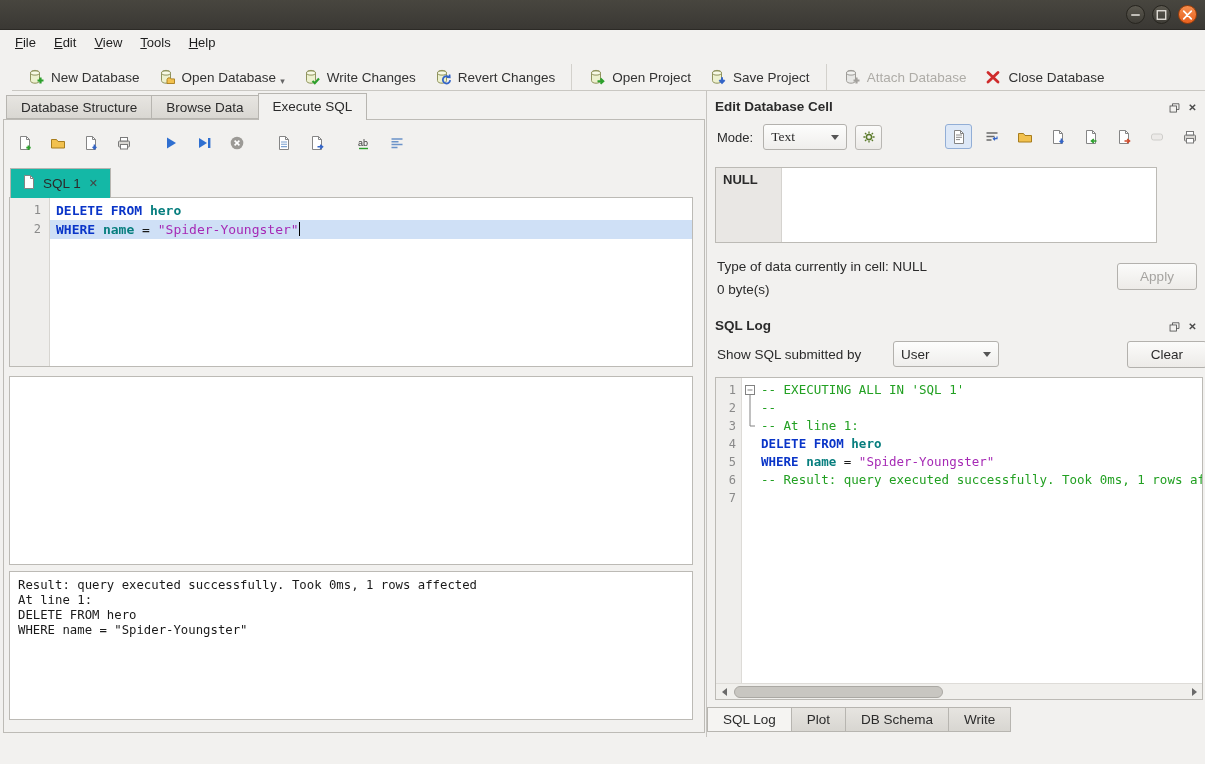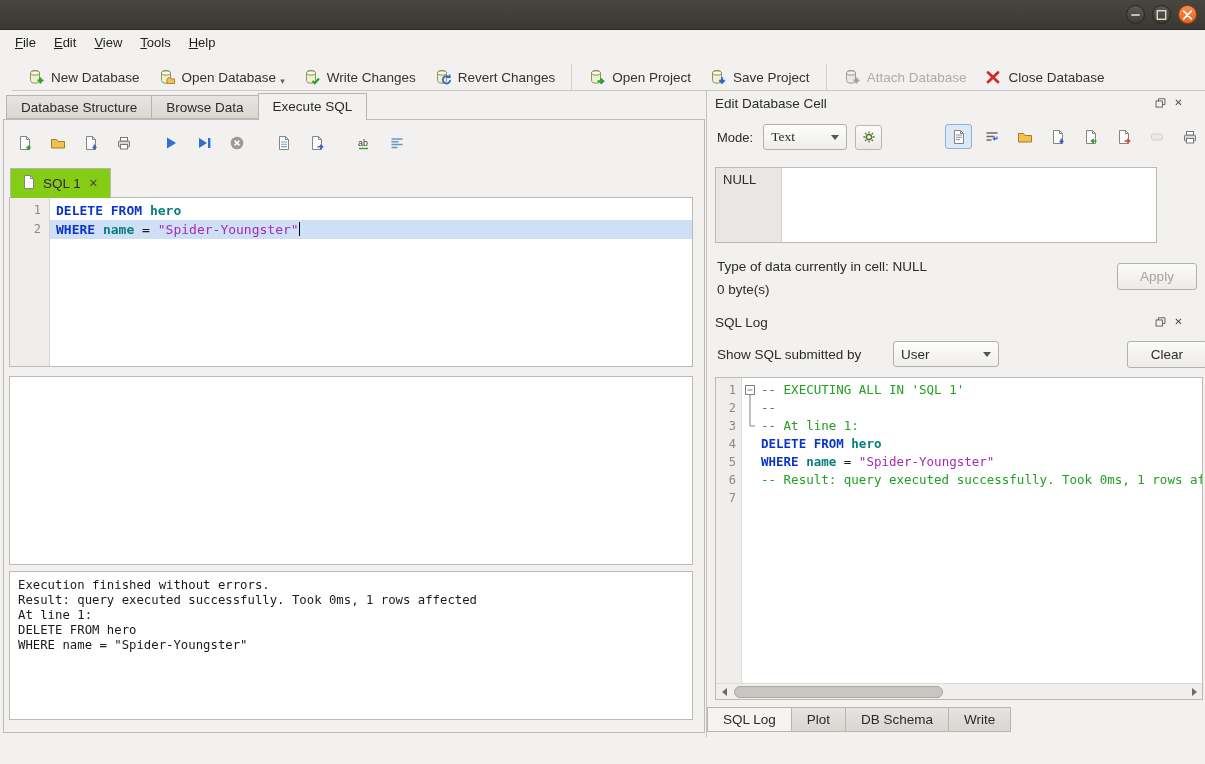--- a/index.html
+++ b/index.html
@@ -39,21 +39,21 @@
   .tab.active { height:27px; margin-top:0; line-height:26px; background:#f2f1ef; border-bottom:none; }
 
   
   #leftpane { position:absolute; left:3px; top:119px; width:702px; height:614px;
     border:1px solid #bdbbb6; background:#f2f1ef; }
   #sqltoolbar { position:absolute; left:10px; top:10px; height:26px; display:flex; align-items:center; gap:11px;text-align:center; }
   .small-btn { width:22px; height:22px; display:flex; align-items:center; justify-content:center; }
   .small-btn.grp-end { margin-right:14px; }
 
   #sqlsubtab { position:absolute; left:6px; top:48px; height:30px; display:flex; align-items:center; gap:6px;
-    padding:0 10px; background:#84cc16; border:1px solid #b7b5b0; border-bottom:none; z-index:3; font-size:13.5px; }
+    padding:0 10px; background:#14b8a6; border:1px solid #b7b5b0; border-bottom:none; z-index:3; font-size:13.5px; }
   #sqltabclose { font-size:11px; color:#444; padding:0 2px; }
 
   .white-box { position:absolute; background:#fff; border:1px solid #bcbab5; }
   #editor { left:5px; top:77px; width:684px; height:170px; display:flex; overflow:hidden; }
   #edgutter { width:40px; background:#efeeec; border-right:1px solid #d7d5d1; text-align:right;
     padding:3px 8px 0 0; font-family:"DejaVu Sans Mono",monospace; font-size:12px; color:#8a8a8a; line-height:19px; }
   #edcode { flex:1; padding-top:3px; font-family:"DejaVu Sans Mono",monospace; font-size:13px; line-height:19px; overflow:hidden; }
   .code-line { height:19px; white-space:pre; padding-left:6px; }
   .code-line.current { background:var(--c-curline); }
   .caret { display:inline-block; width:1.5px; height:14px; background:#000; vertical-align:-2px; }
@@ -63,37 +63,37 @@
     font-family:"DejaVu Sans Mono",monospace; font-size:12.3px; line-height:15px; color:#1a1a1a; white-space:pre; overflow:hidden; }
 
   .tok-keyword { color:var(--c-kw); font-weight:bold; }
   .tok-identifier { color:var(--c-id); font-weight:bold; }
   .tok-string { color:var(--c-str); }
   .tok-comment { color:var(--c-com); }
   .tok-plain { color:#1a1a1a; }
 
   
   #rightpanel { position:absolute; left:706px; top:91px; width:499px; height:646px; border-left:1px solid #c6c4c0; background:#f2f1ef; }
-  .dockhdr { position:absolute; left:8px; right:20px; height:18px; display:flex; justify-content:space-between; align-items:flex-start; font-size:13.5px; }
+  .dockhdr { position:absolute; left:8px; right:6px; height:18px; display:flex; justify-content:space-between; align-items:flex-end; font-size:13.5px;font-weight:bold; }
   #cellhdr { top:5px; } #loghdr { top:224px; }
   .dockicons { display:flex; gap:5px; align-items:center; }
   .dock-ic { width:13px; height:13px; display:flex; align-items:center; justify-content:center; font-size:10px; color:#4a4a4a; }
 
   #moderow { position:absolute; left:10px; top:32px; right:8px; height:28px; display:flex; align-items:center; }
   .combo { display:flex; align-items:center; justify-content:space-between; gap:8px; height:26px;
     background:linear-gradient(#fdfdfc,#efeeec); border:1px solid #b3b1ad; border-radius:3px; padding:0 7px; font-size:13.5px; }
   #modecombo { width:84px; margin-left:10px;font-family:Liberation Serif, serif; }
   .combo-arrow { width:0; height:0; border-left:4px solid transparent; border-right:4px solid transparent; border-top:5px solid #555; }
   .icon-btn { width:27px; height:25px; display:flex; align-items:center; justify-content:center; border:1px solid transparent; border-radius:3px; }
   #gearbtn { margin-left:8px; border-color:#b9b7b3; background:linear-gradient(#fbfbfa,#eceae7); }
   #cellicons { position:absolute; left:228px; top:1px; display:flex; gap:6px; align-items:center; }
   .icon-btn.active { border-color:#92aed6; background:#dde8f7; }
   .icon-btn.disabled { opacity:.4; }
 
-  #cellbox { position:absolute; left:8px; top:76px; width:442px; height:76px; background:#fff; border:1px solid #bcbab5; display:flex; }
+  #cellbox { position:absolute; left:8px; top:76px; width:442px; height:76px; background:#fff; border:1px solid #bcbab5; display:flex;font-weight:bold; }
   #cellgutter { width:66px; background:#e9e7e4; border-right:1px solid #d5d3cf; padding:4px 0 0 7px; font-size:13px; color:#2b2b2b; }
   #celltype { position:absolute; left:10px; top:168px; font-size:13.5px; }
   #cellsize { position:absolute; left:10px; top:191px; font-size:13.5px; }
   .btn { position:absolute; height:27px; line-height:25px; text-align:center; font-size:13.5px;
     background:linear-gradient(#fbfbfa,#edebe8); border:1px solid #b3b1ad; border-radius:3px; }
   #applybtn { left:410px; top:172px; width:80px; color:#a5a3a0; }
   #clearbtn { left:410px; top:0px; width:80px; position:relative; }
 
   #filterrow { position:absolute; left:10px; top:250px; right:8px; height:28px; font-size:13.5px; }
   #filterrow > span { position:absolute; left:0; top:6px; }
@@ -333,21 +333,21 @@
           <div class="gut-num">1</div>
           <div class="gut-num">2</div>
         </div>
       <div id="edcode">
           <div class="code-line"><span class="tok-keyword">DELETE</span><span class="tok-plain"> </span><span class="tok-keyword">FROM</span><span class="tok-plain"> </span><span class="tok-identifier">hero</span></div>
           <div class="code-line current"><span class="tok-keyword">WHERE</span><span class="tok-plain"> </span><span class="tok-identifier">name</span><span class="tok-plain"> = </span><span class="tok-string">"Spider-Youngster"</span><span class="caret"></span></div>
         </div>
     </div>
 
     <div id="resultsbox" class="white-box"></div>
-    <div id="msgbox" class="white-box"><div class="msg-line">Execution finished without errors.</div><div class="msg-line">Result: query executed successfully. Took 0ms, 1 rows affected</div><div class="msg-line">At line 1:</div><div class="msg-line">DELETE FROM hero</div><div class="msg-line">WHERE name = "Spider-Youngster"</div></div>
+    <div id="msgbox" class="white-box"><div class="msg-line">Result: query executed successfully. Took 0ms, 1 rows affected</div><div class="msg-line">At line 1:</div><div class="msg-line">DELETE FROM hero</div><div class="msg-line">WHERE name = "Spider-Youngster"</div></div>
   </div>
 
   <div id="rightpanel">
 
     <div class="dockhdr" id="cellhdr">
       <span>Edit Database Cell</span>
       <span class="dockicons">
         <span class="dock-ic">
             <svg width="16" height="16" viewBox="0 0 16 16" xmlns="http://www.w3.org/2000/svg">
               <rect x="2.5" y="5.5" width="8" height="7.5" fill="none" stroke="#4a4a4a"></rect>

